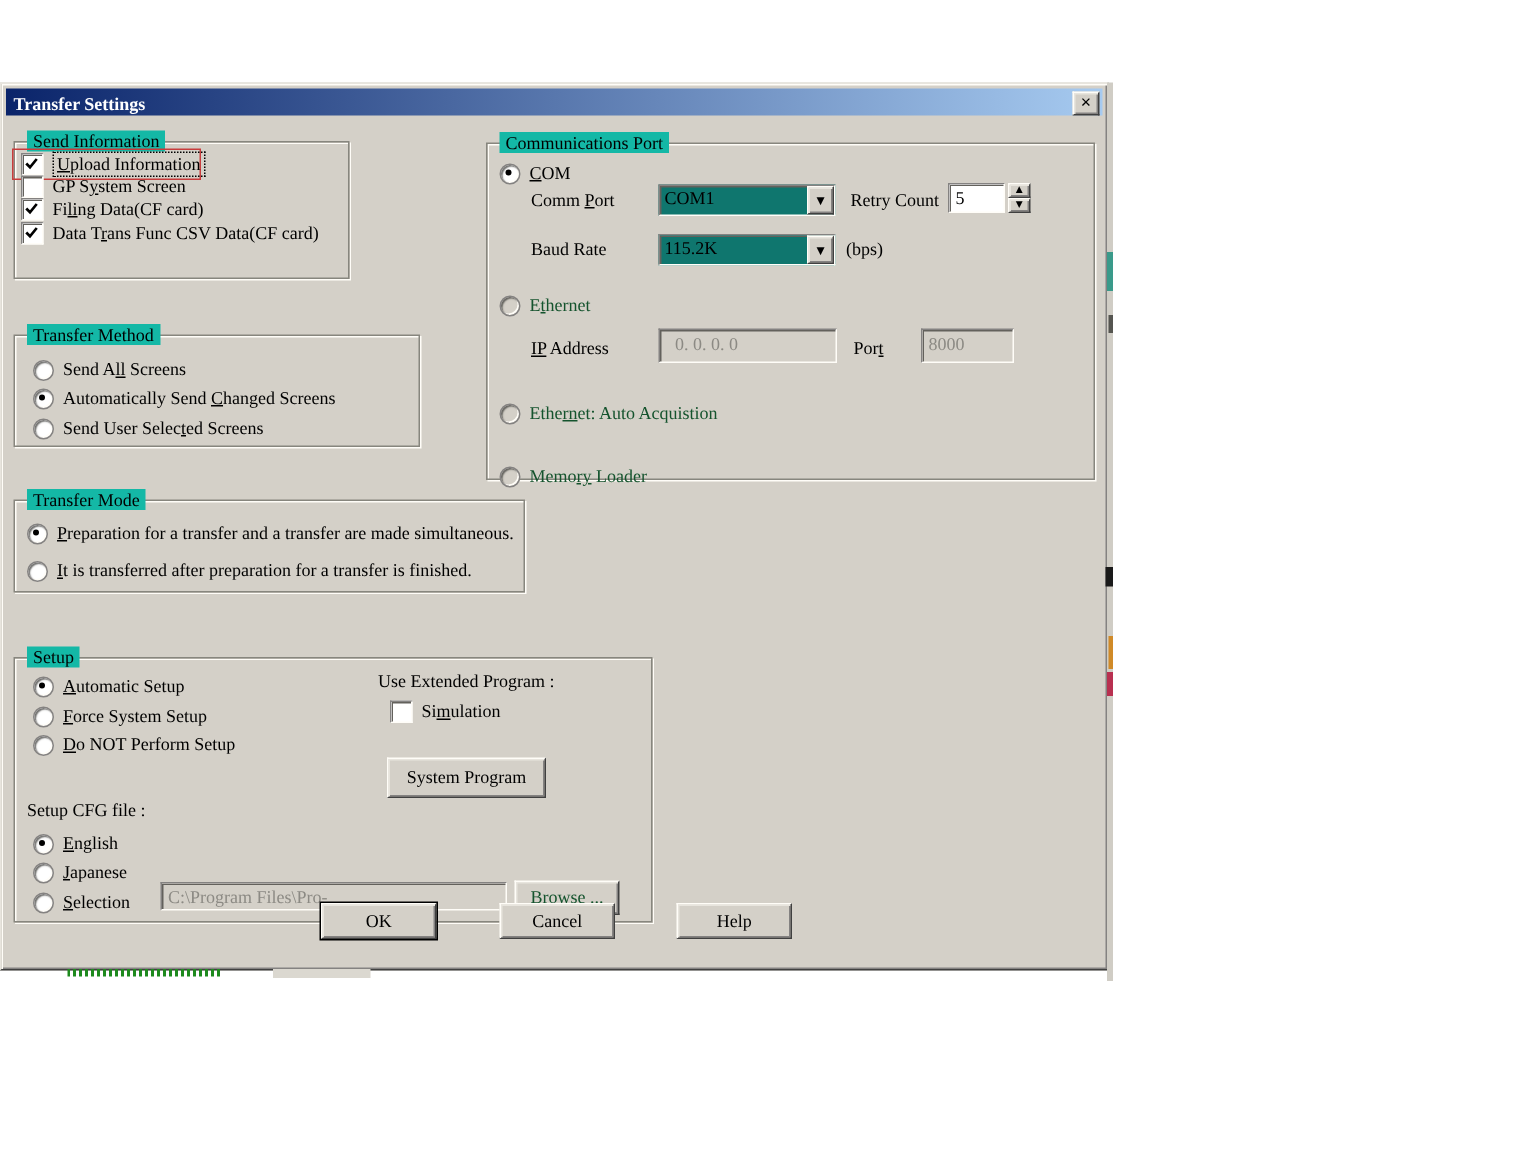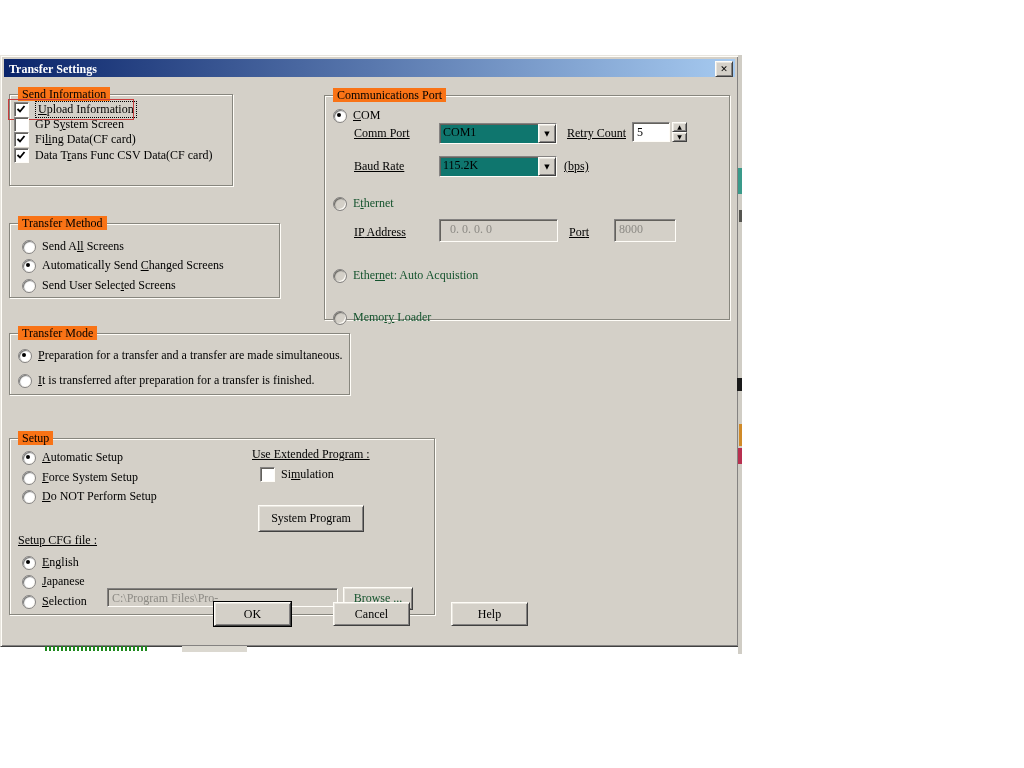--- a/index.html
+++ b/index.html
@@ -14,23 +14,23 @@
             font-weight:bold;font-size:12px;}
   .close-btn{position:absolute;right:2px;top:2px;width:16px;height:14px;
              display:flex;align-items:center;justify-content:center;
              font-family:"DejaVu Sans",sans-serif;font-size:9px;font-weight:bold;color:#000;}
   .raised{background:#d4d0c8;border:1px solid;border-color:#fffdf8 #404040 #404040 #fffdf8;
           box-shadow:inset 1px 1px 0 #e8e5de, inset -1px -1px 0 #848281;}
   .sunken{border:1px solid;border-color:#848281 #fffdf8 #fffdf8 #848281;
           box-shadow:inset 1px 1px 0 #63615c;}
   .gb{position:absolute;border:1px solid #87867e;
       box-shadow:inset 1px 1px 0 #fffdf8, 1px 1px 0 #fffdf8;}
-  .gb-title{position:absolute;top:-8px;left:8px;background:#f97316;padding:0 4px;line-height:14px;}
+  .gb-title{position:absolute;top:-8px;left:8px;background:#14b8a6;padding:0 4px;line-height:14px;}
   .row{position:absolute;display:flex;align-items:center;gap:6px;white-space:nowrap;line-height:15px;}
-  .abs{position:absolute;white-space:nowrap;line-height:15px;text-decoration:underline;}
+  .abs{position:absolute;white-space:nowrap;line-height:15px;}
   .cb{width:13px;height:13px;background:#fff;flex:0 0 13px;position:relative;
       border:1px solid;border-color:#848281 #fffdf8 #fffdf8 #848281;
       box-shadow:inset 1px 1px 0 #63615c;}
   .cb svg{position:absolute;left:1px;top:1px;}
   .radio{width:12px;height:12px;border-radius:50%;background:#fff;flex:0 0 12px;position:relative;
          border:1px solid #848281;box-shadow:inset 1px 1px 1px rgba(64,64,62,.75), inset -1px -1px 0 #fffdf8;}
   .radio.dis{background:#d4d0c8;}
   .radio .dot{position:absolute;left:3px;top:3px;width:4px;height:4px;border-radius:50%;background:#000;}
   .mn{text-decoration:underline;}
   .dis-text{color:#14532d;}

